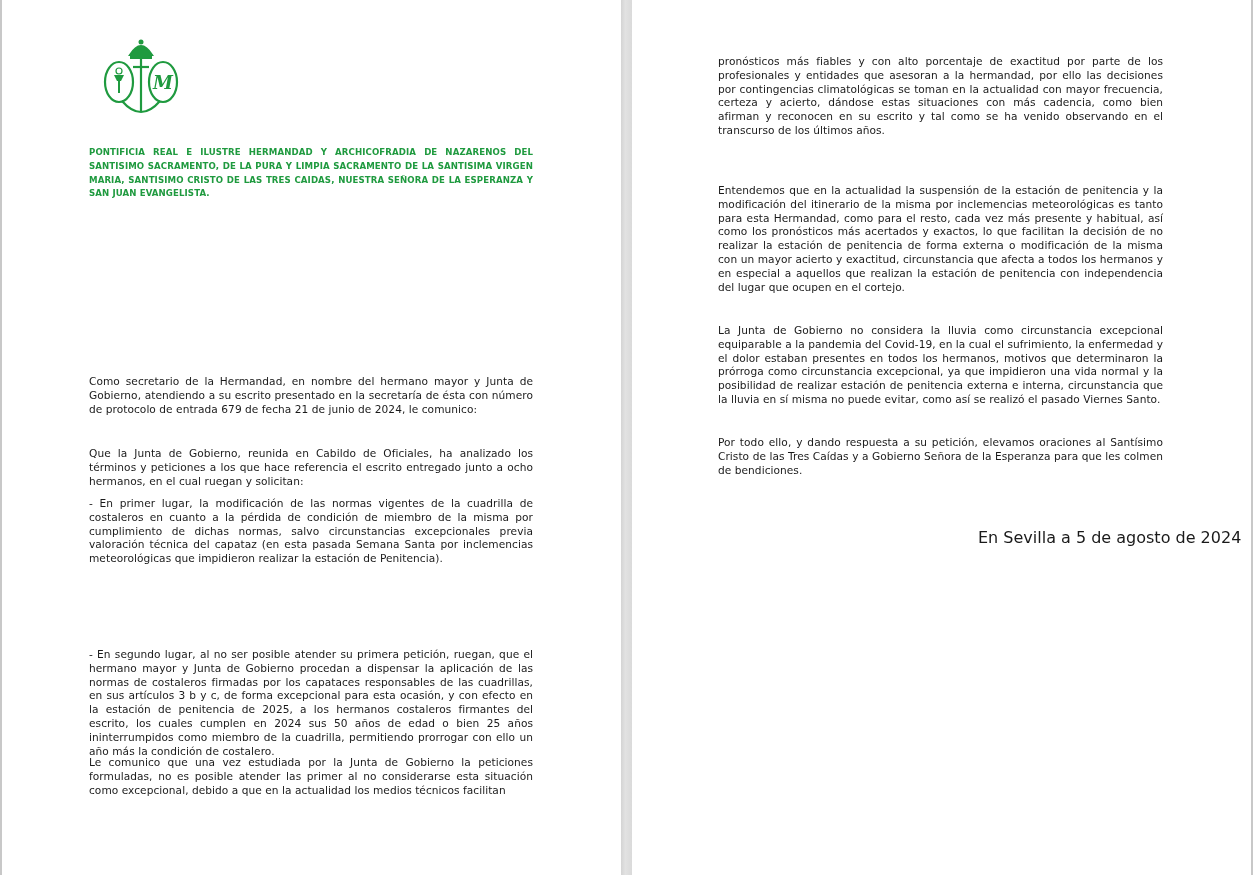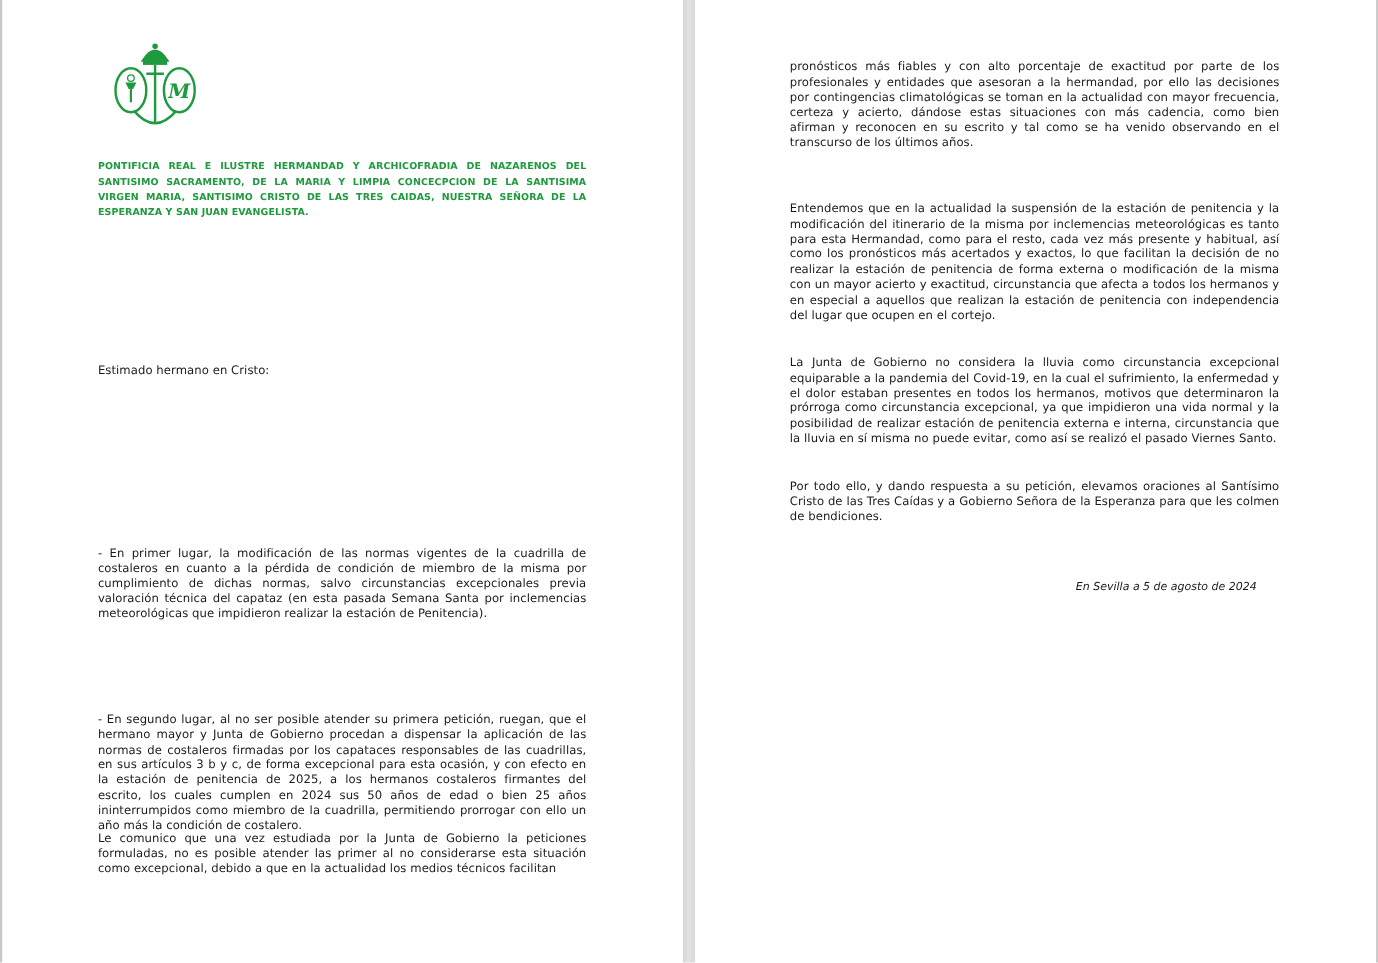--- a/index.html
+++ b/index.html
@@ -23,21 +23,21 @@
   }
   .para { margin:0; }
   #left-col { left:87px; width:444px; }
   .header-title {
     position:absolute; left:87px; top:146px; width:444px;
     color:#1f9a3f; font-weight:bold; font-size:8.6px; line-height:13.8px;
     text-align:justify; letter-spacing:0.1px;
   }
   .logo { position:absolute; left:100px; top:37px; width:78px; height:84px; }
   .date-line {
-    position:absolute; left:346px; top:528px; font-size:10px; color:#1a1a1a;font-style:italic;
+    position:absolute; left:346px; top:528px; font-size:16px; color:#1a1a1a;
   }
 </style>
 </head>
 <body>
 
 <div class="page" id="page-left">
   <svg class="logo" viewBox="0 0 78 84">
     <g fill="none" stroke="#1f9a3f" stroke-width="2.2">
       <path d="M28 18 Q39 0 50 18 Z" fill="#1f9a3f"></path>
       <rect x="28" y="17" width="22" height="5" fill="#1f9a3f" stroke="none"></rect>
@@ -49,24 +49,27 @@
     </g>
     <g fill="#1f9a3f">
       <circle cx="39" cy="5" r="2.5"></circle>
       <path d="M12 38 h10 l-3 6 h-4 z"></path>
       <rect x="16" y="44" width="2" height="12"></rect>
       <circle cx="17" cy="34" r="3" fill="none" stroke="#1f9a3f" stroke-width="1.2"></circle>
       <text x="61" y="52" font-size="18" font-family="DejaVu Serif, serif" font-style="italic" font-weight="bold" text-anchor="middle">M</text>
     </g>
   </svg>
 
-  <div class="header-title">PONTIFICIA REAL E ILUSTRE HERMANDAD Y ARCHICOFRADIA DE NAZARENOS DEL SANTISIMO SACRAMENTO, DE LA MARIA Y LIMPIA CONCECPCION DE LA SANTISIMA VIRGEN MARIA, SANTISIMO CRISTO DE LAS TRES CAIDAS, NUESTRA SEÑORA DE LA ESPERANZA Y SAN JUAN EVANGELISTA.</div>
+  <div class="header-title">PONTIFICIA REAL E ILUSTRE HERMANDAD Y ARCHICOFRADIA DE NAZARENOS DEL SANTISIMO SACRAMENTO, DE LA PURA Y LIMPIA SACRAMENTO DE LA SANTISIMA VIRGEN MARIA, SANTISIMO CRISTO DE LAS TRES CAIDAS, NUESTRA SEÑORA DE LA ESPERANZA Y SAN JUAN EVANGELISTA.</div>
 
-  <div class="text" id="left-col" style="top:331px;">
-    <p class="para">Estimado hermano en Cristo:</p>
+  <div class="text" id="left-col-p0" style="left:87px;width:444px;top:375px;">
+    <p class="para">Como secretario de la Hermandad, en nombre del hermano mayor y Junta de Gobierno, atendiendo a su escrito presentado en la secretaría de ésta con número de protocolo de entrada 679 de fecha 21 de junio de 2024, le comunico:</p>
+  </div>
+  <div class="text" style="left:87px;width:444px;top:447px;">
+    <p class="para">Que la Junta de Gobierno, reunida en Cabildo de Oficiales, ha analizado los términos y peticiones a los que hace referencia el escrito entregado junto a ocho hermanos, en el cual ruegan y solicitan:</p>
   </div>
   <div class="text" style="left:87px;width:444px;top:497px;">
     <p class="para">- En primer lugar, la modificación de las normas vigentes de la cuadrilla de costaleros en cuanto a la pérdida de condición de miembro de la misma por cumplimiento de dichas normas, salvo circunstancias excepcionales previa valoración técnica del capataz (en esta pasada Semana Santa por inclemencias meteorológicas que impidieron realizar la estación de Penitencia).</p>
   </div>
   <div class="text" style="left:87px;width:444px;top:648px;">
     <p class="para">- En segundo lugar, al no ser posible atender su primera petición, ruegan, que el hermano mayor y Junta de Gobierno procedan a dispensar la aplicación de las normas de costaleros firmadas por los capataces responsables de las cuadrillas, en sus artículos 3 b y c, de forma excepcional para esta ocasión, y con efecto en la estación de penitencia de 2025, a los hermanos costaleros firmantes del escrito, los cuales cumplen en 2024 sus 50 años de edad o bien 25 años ininterrumpidos como miembro de la cuadrilla, permitiendo prorrogar con ello un año más la condición de costalero.</p>
   </div>
   <div class="text" style="left:87px;width:444px;top:756px;">
     <p class="para">Le comunico que una vez estudiada por la Junta de Gobierno la peticiones formuladas, no es posible atender las primer al no considerarse esta situación como excepcional, debido a que en la actualidad los medios técnicos facilitan</p>
   </div>

